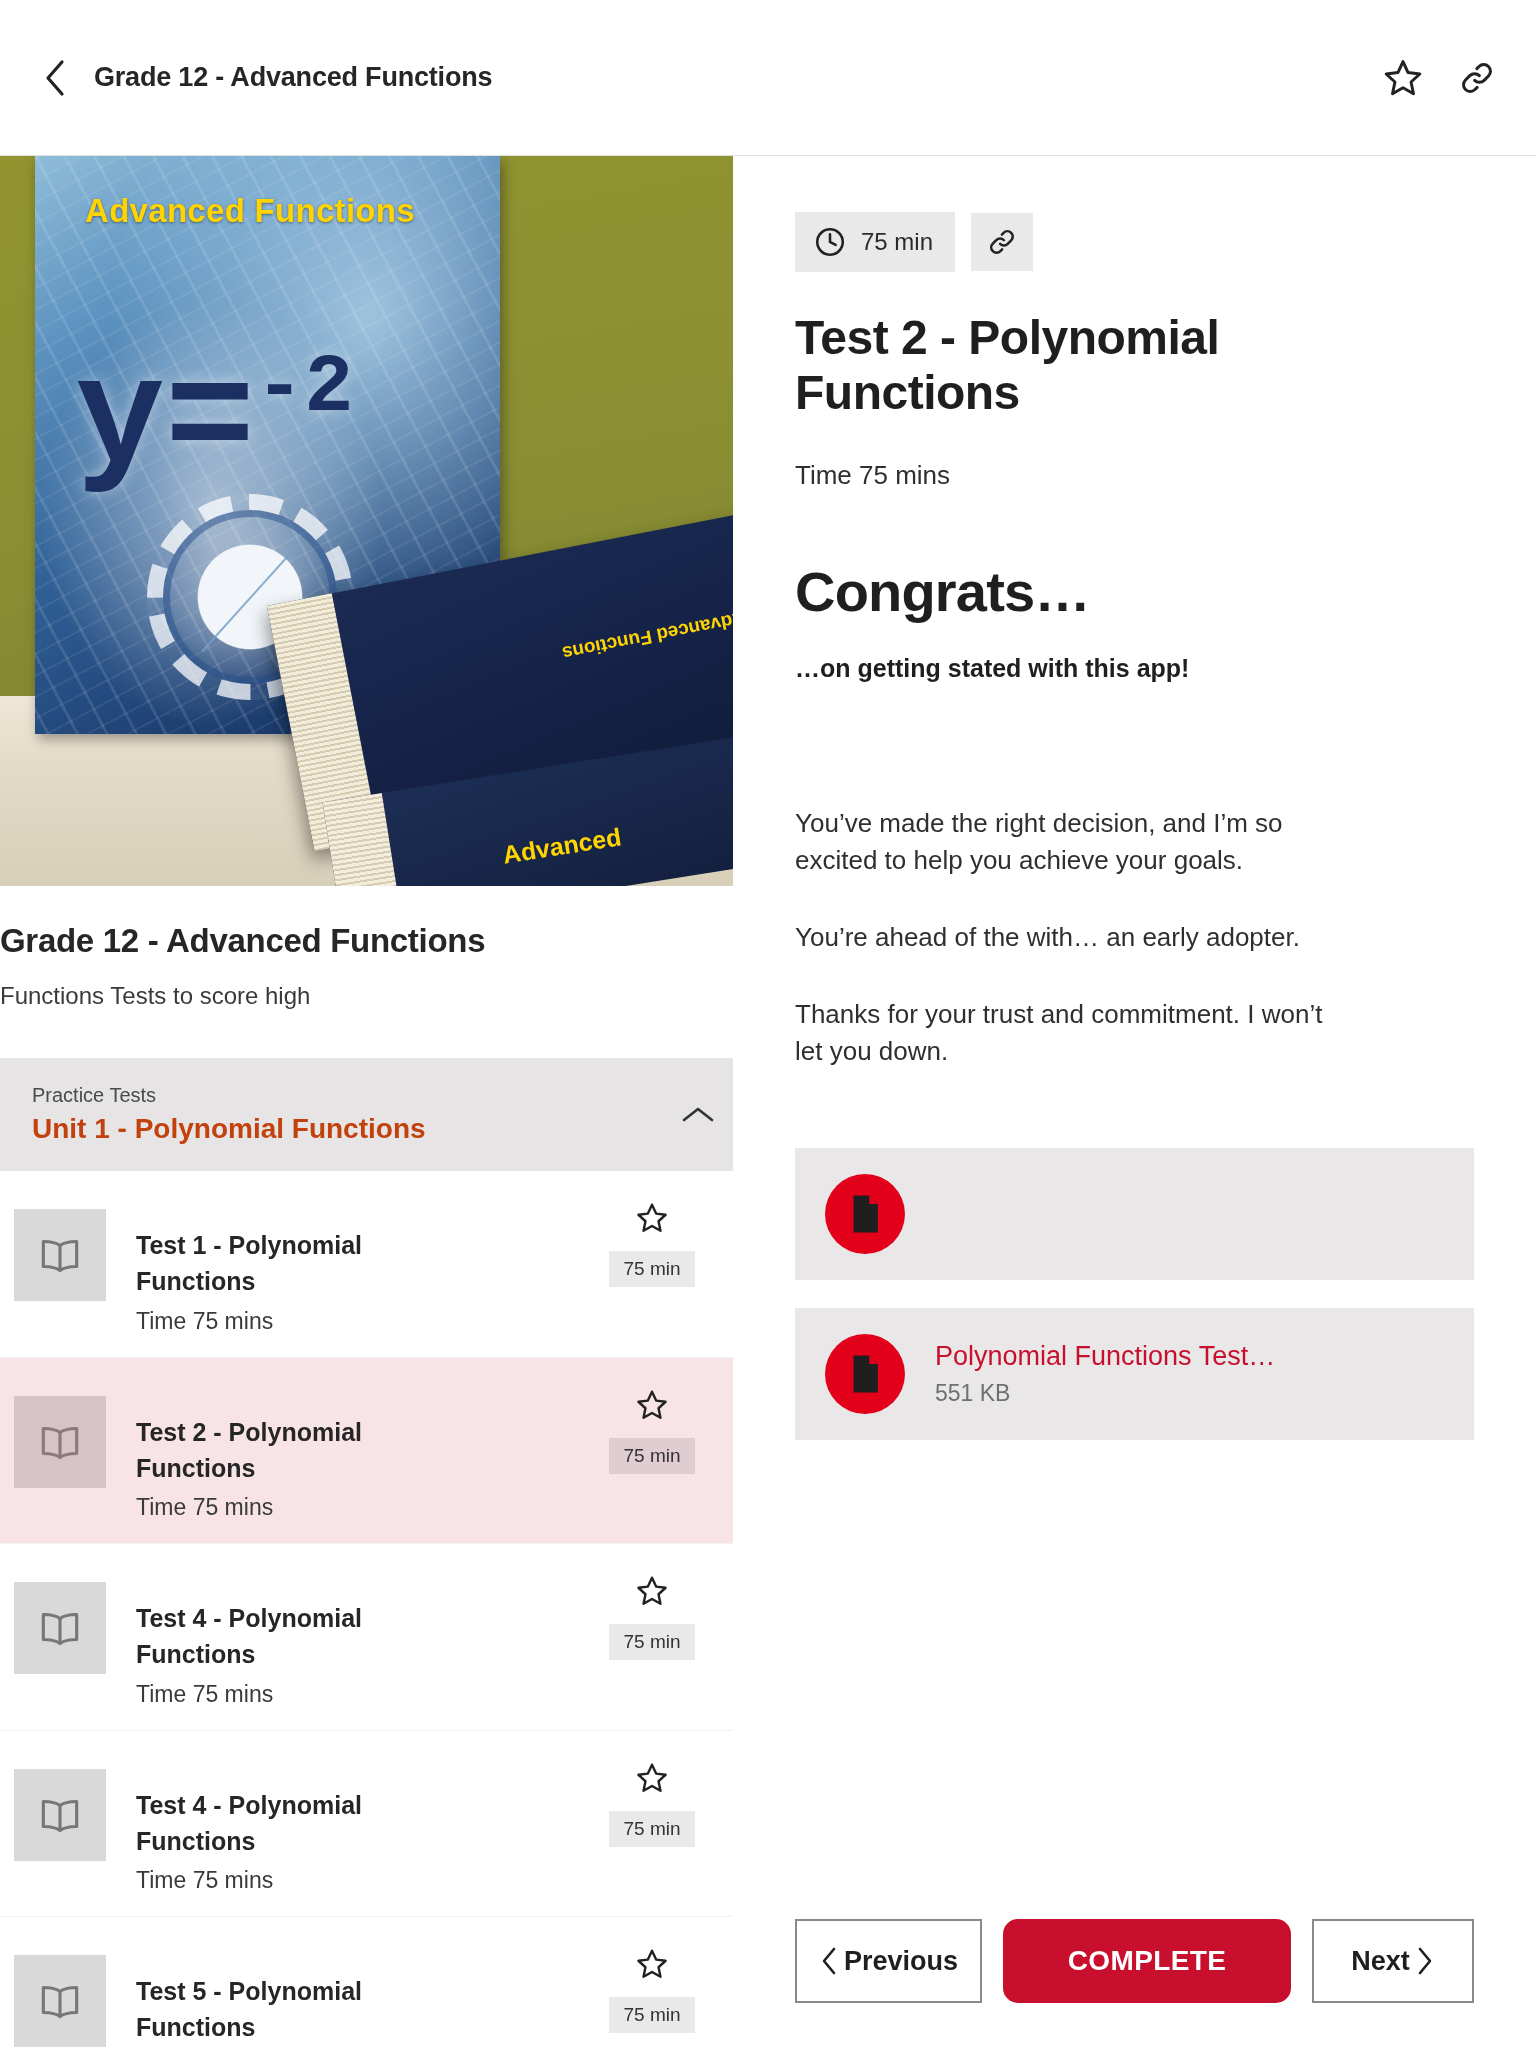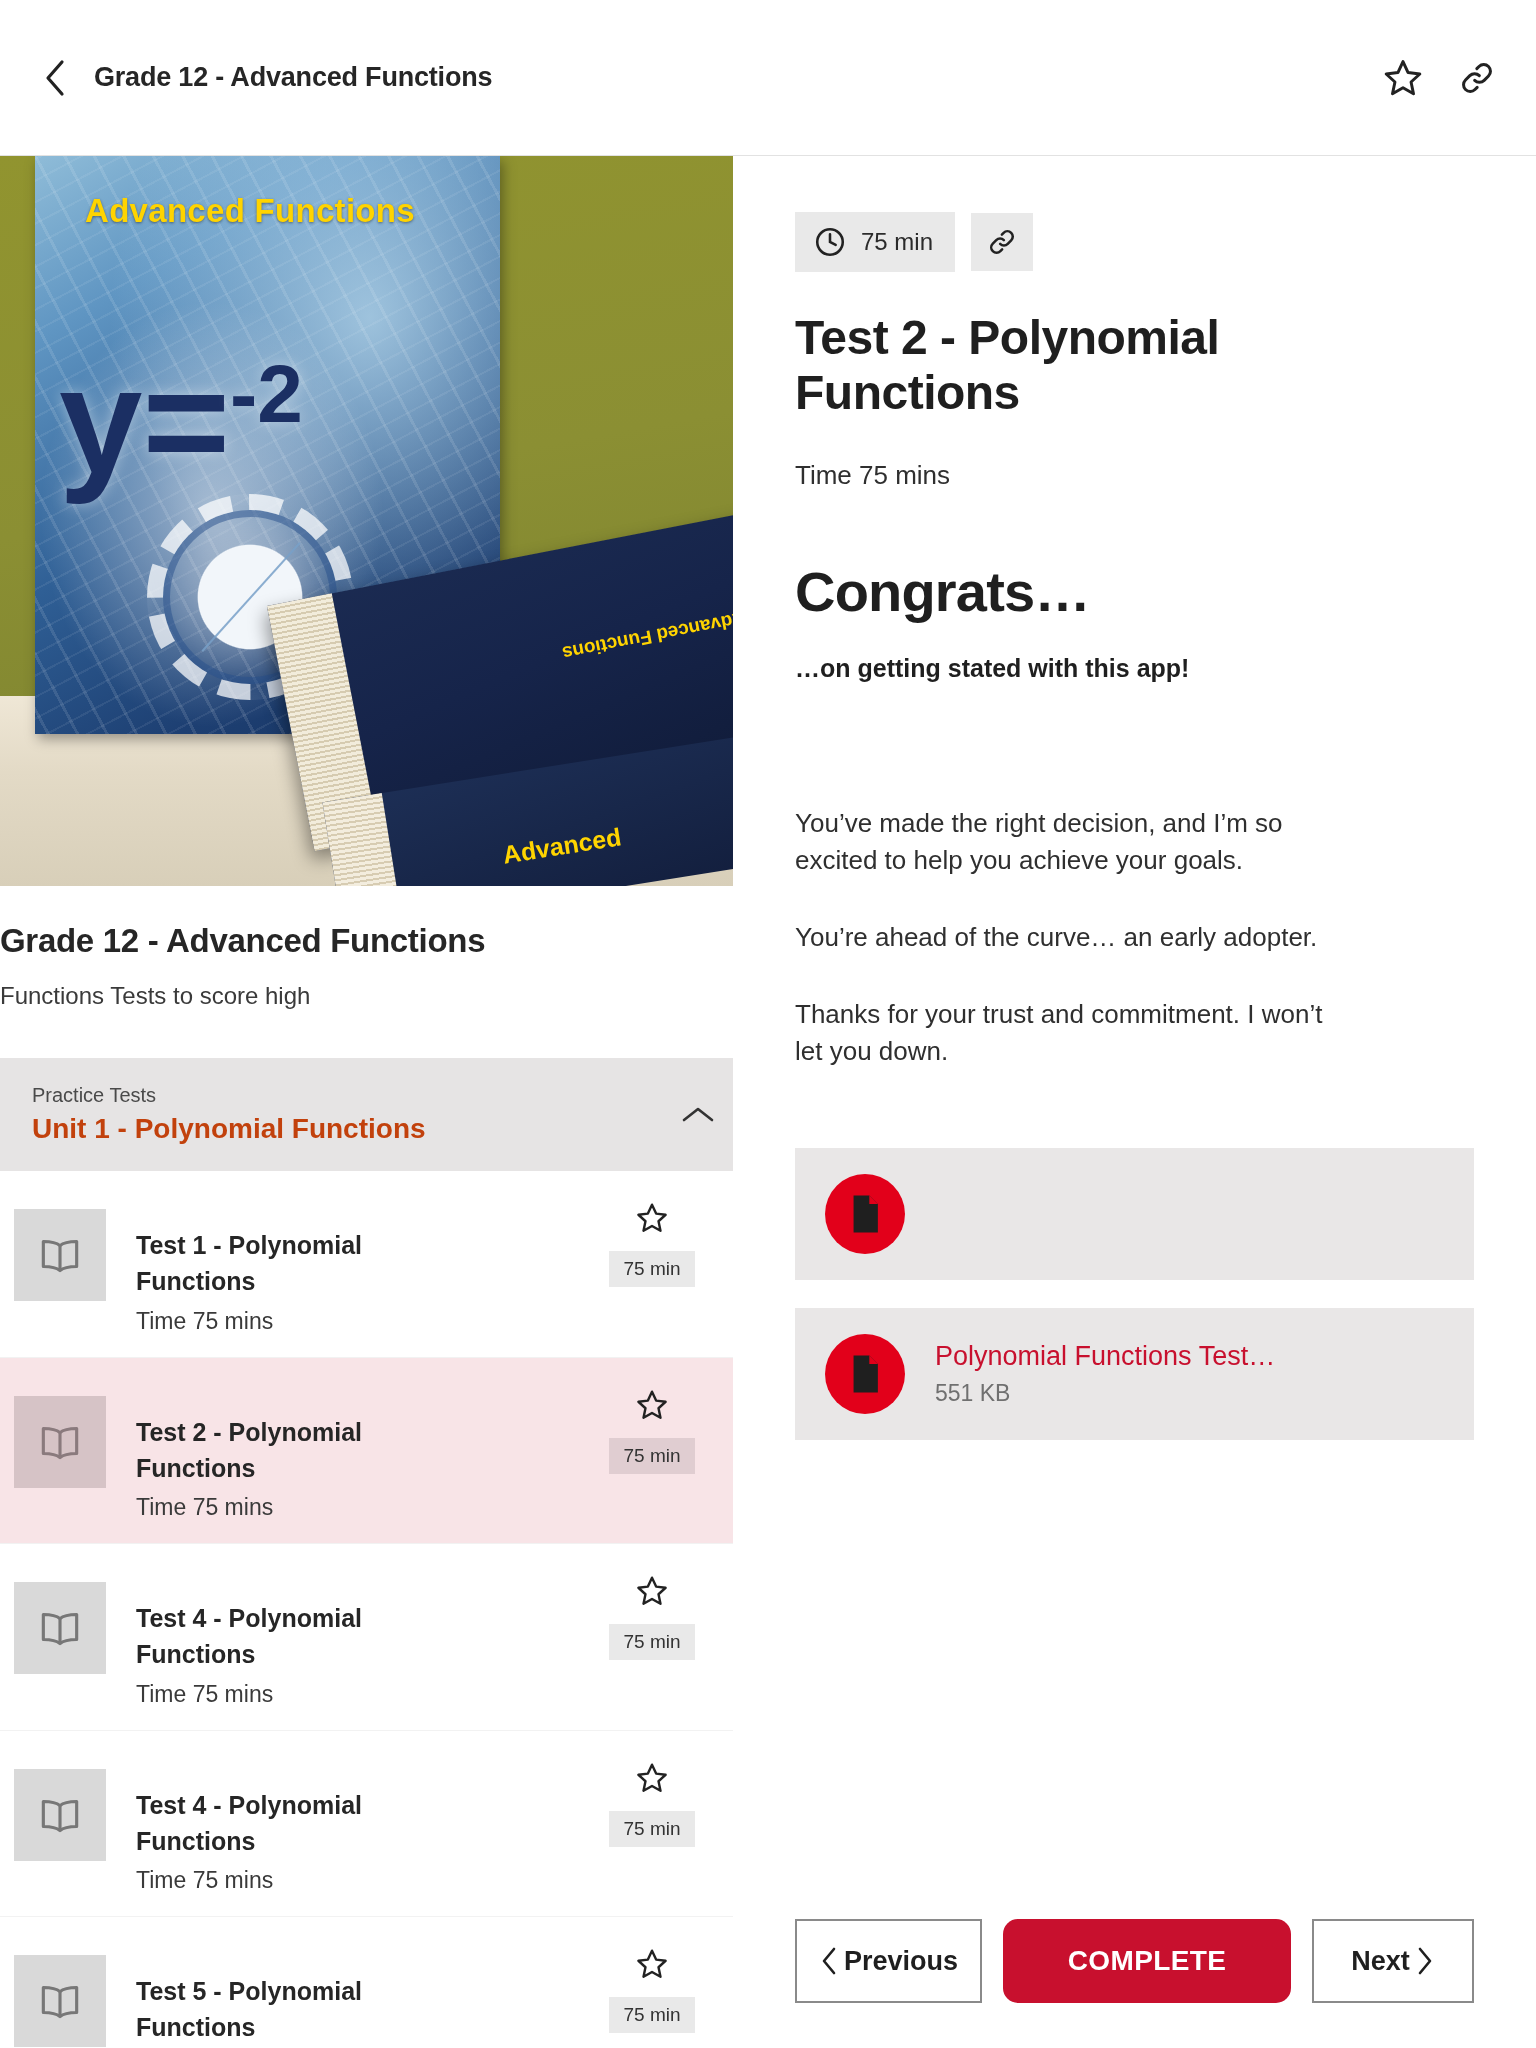--- a/index.html
+++ b/index.html
@@ -98,22 +98,22 @@
       repeating-linear-gradient(62deg, rgba(255,255,255,.11) 0px, rgba(255,255,255,.11) 3px, rgba(255,255,255,0) 3px, rgba(255,255,255,0) 26px),
       repeating-linear-gradient(-28deg, rgba(255,255,255,.07) 0px, rgba(255,255,255,.07) 2px, rgba(255,255,255,0) 2px, rgba(255,255,255,0) 19px);
   }
   .hero-cover-title {
     position: absolute; left: 50px; top: 36px;
     font-size: 33px; font-weight: bold;
     color: #ffd400; letter-spacing: .3px;
     text-shadow: 0 1px 3px rgba(0,0,0,.45);
   }
   .hero-eq {
-    position: absolute; left: 24px; top: 190px;
-    font-family: Liberation Sans, sans-serif;
+    position: absolute; left: 40px; top: 190px;
+    font-family: Liberation Mono, monospace;
     font-size: 150px; font-weight: bold;
     color: #1b2f63;
     line-height: 1;
     text-shadow: 0 0 16px rgba(255,255,255,.45);
   }
   .hero-eq .sup { font-size: 82px; vertical-align: super; }
   .hero-dial {
     position: absolute; left: 112px; top: 338px;
     width: 206px; height: 206px; border-radius: 50%;
     border: 16px dashed rgba(255,255,255,.72);
@@ -509,21 +509,21 @@
       </div>
     </div>
 
     <div class="lesson-heading">Test 2 - Polynomial Functions</div>
     <div class="lesson-time">Time 75 mins</div>
 
     <div class="congrats">Congrats…</div>
     <div class="congrats-sub">…on getting stated with this app!</div>
 
     <div class="para first">You’ve made the right decision, and I’m so excited to help you achieve your goals.</div>
-    <div class="para">You’re ahead of the curve… an early adopter.</div>
+    <div class="para">You’re ahead of the with… an early adopter.</div>
     <div class="para">Thanks for your trust and commitment. I won’t let you down.</div>
 
     <div class="attach-list">
       <div class="attach">
         <div class="attach-icon">
           <span>
             <svg width="36" height="40" viewBox="0 0 24 28" fill="#1f1f1f">
                 <path d="M4 1h11l6 6v20H4z"></path>
                 <polygon points="15,1 21,7 15,7" fill="#e2001a"></polygon>
               </svg>

